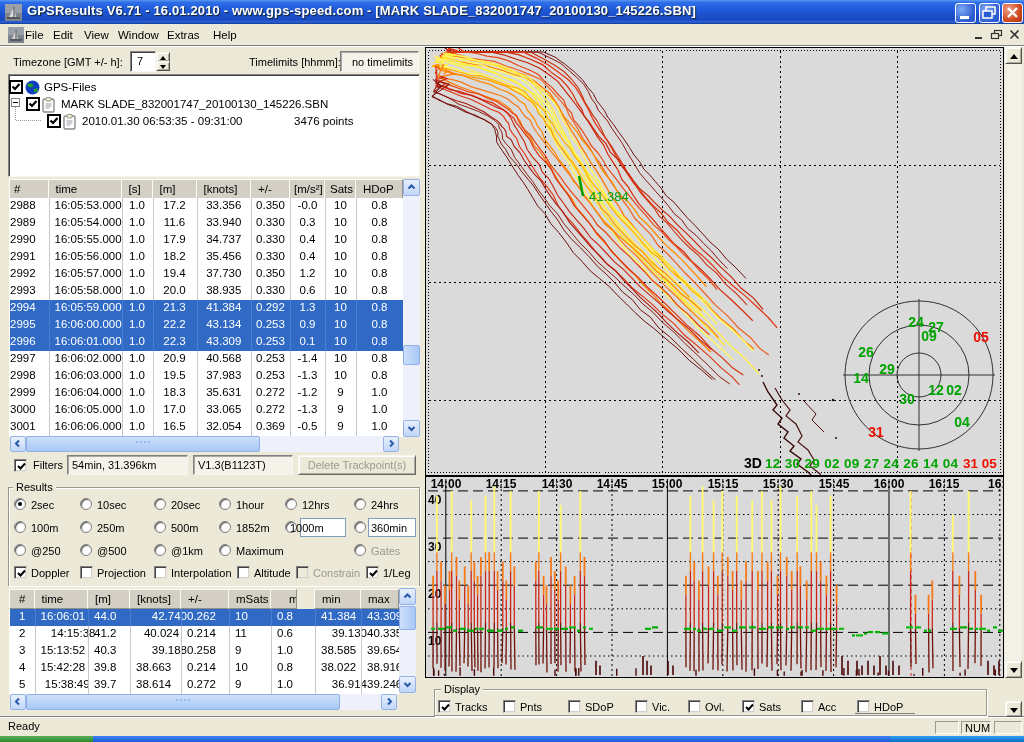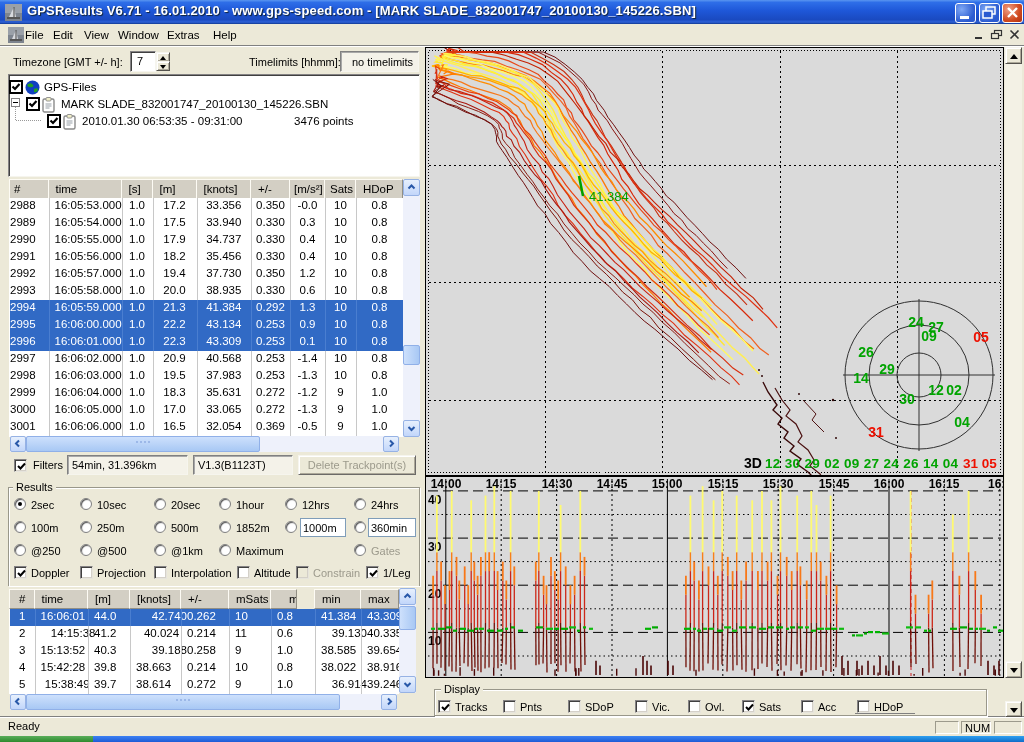--- a/index.html
+++ b/index.html
@@ -164,21 +164,21 @@
     <div class="tsep" style="left:315px"></div>
     <div class="tcell" style="left:346px;width:47px">0.8</div>
     <div class="tsep" style="left:346px"></div>
   </div>
 <div class="abs trow" style="left:10px;top:215px;width:393px">
     <div class="tcell" style="left:0px;width:38.5px;text-align:left">2989</div>
     <div class="tcell" style="left:44.5px;width:73px;text-align:left">16:05:54.000</div>
     <div class="tsep" style="left:38.5px"></div>
     <div class="tcell" style="left:111.5px;width:31px">1.0</div>
     <div class="tsep" style="left:111.5px"></div>
-    <div class="tcell" style="left:142.5px;width:44px">17.5</div>
+    <div class="tcell" style="left:142.5px;width:44px">11.6</div>
     <div class="tsep" style="left:142.5px"></div>
     <div class="tcell" style="left:186.5px;width:54.5px">33.940</div>
     <div class="tsep" style="left:186.5px"></div>
     <div class="tcell" style="left:241px;width:39px">0.330</div>
     <div class="tsep" style="left:241px"></div>
     <div class="tcell" style="left:280px;width:35px">0.3</div>
     <div class="tsep" style="left:280px"></div>
     <div class="tcell" style="left:315px;width:31px">10</div>
     <div class="tsep" style="left:315px"></div>
     <div class="tcell" style="left:346px;width:47px">0.8</div>
@@ -466,21 +466,21 @@
 <div class="abs rad" style="left:14px;top:521px"></div>
 <div class="abs" style="left:31px;top:522px">100m</div>
 <div class="abs rad" style="left:80px;top:521px"></div>
 <div class="abs" style="left:97px;top:522px">250m</div>
 <div class="abs rad" style="left:154px;top:521px"></div>
 <div class="abs" style="left:171px;top:522px">500m</div>
 <div class="abs rad" style="left:219px;top:521px"></div>
 <div class="abs" style="left:236px;top:522px">1852m</div>
 <div class="abs rad" style="left:285px;top:521px"></div>
 <div class="abs fieldw" style="left:300px;top:518px;width:46px;height:19px"></div>
-<div class="abs" style="left:303px;top:522px">1000m</div>
+<div class="abs" style="left:290px;top:522px">1000m</div>
 <div class="abs rad" style="left:354px;top:521px"></div>
 <div class="abs fieldw" style="left:368px;top:518px;width:48px;height:19px"></div>
 <div class="abs" style="left:371px;top:522px">360min</div>
 <div class="abs rad" style="left:14px;top:544px"></div>
 <div class="abs" style="left:31px;top:545px">@250</div>
 <div class="abs rad" style="left:80px;top:544px"></div>
 <div class="abs" style="left:97px;top:545px">@500</div>
 <div class="abs rad" style="left:154px;top:544px"></div>
 <div class="abs" style="left:171px;top:545px">@1km</div>
 <div class="abs rad" style="left:219px;top:544px"></div>

